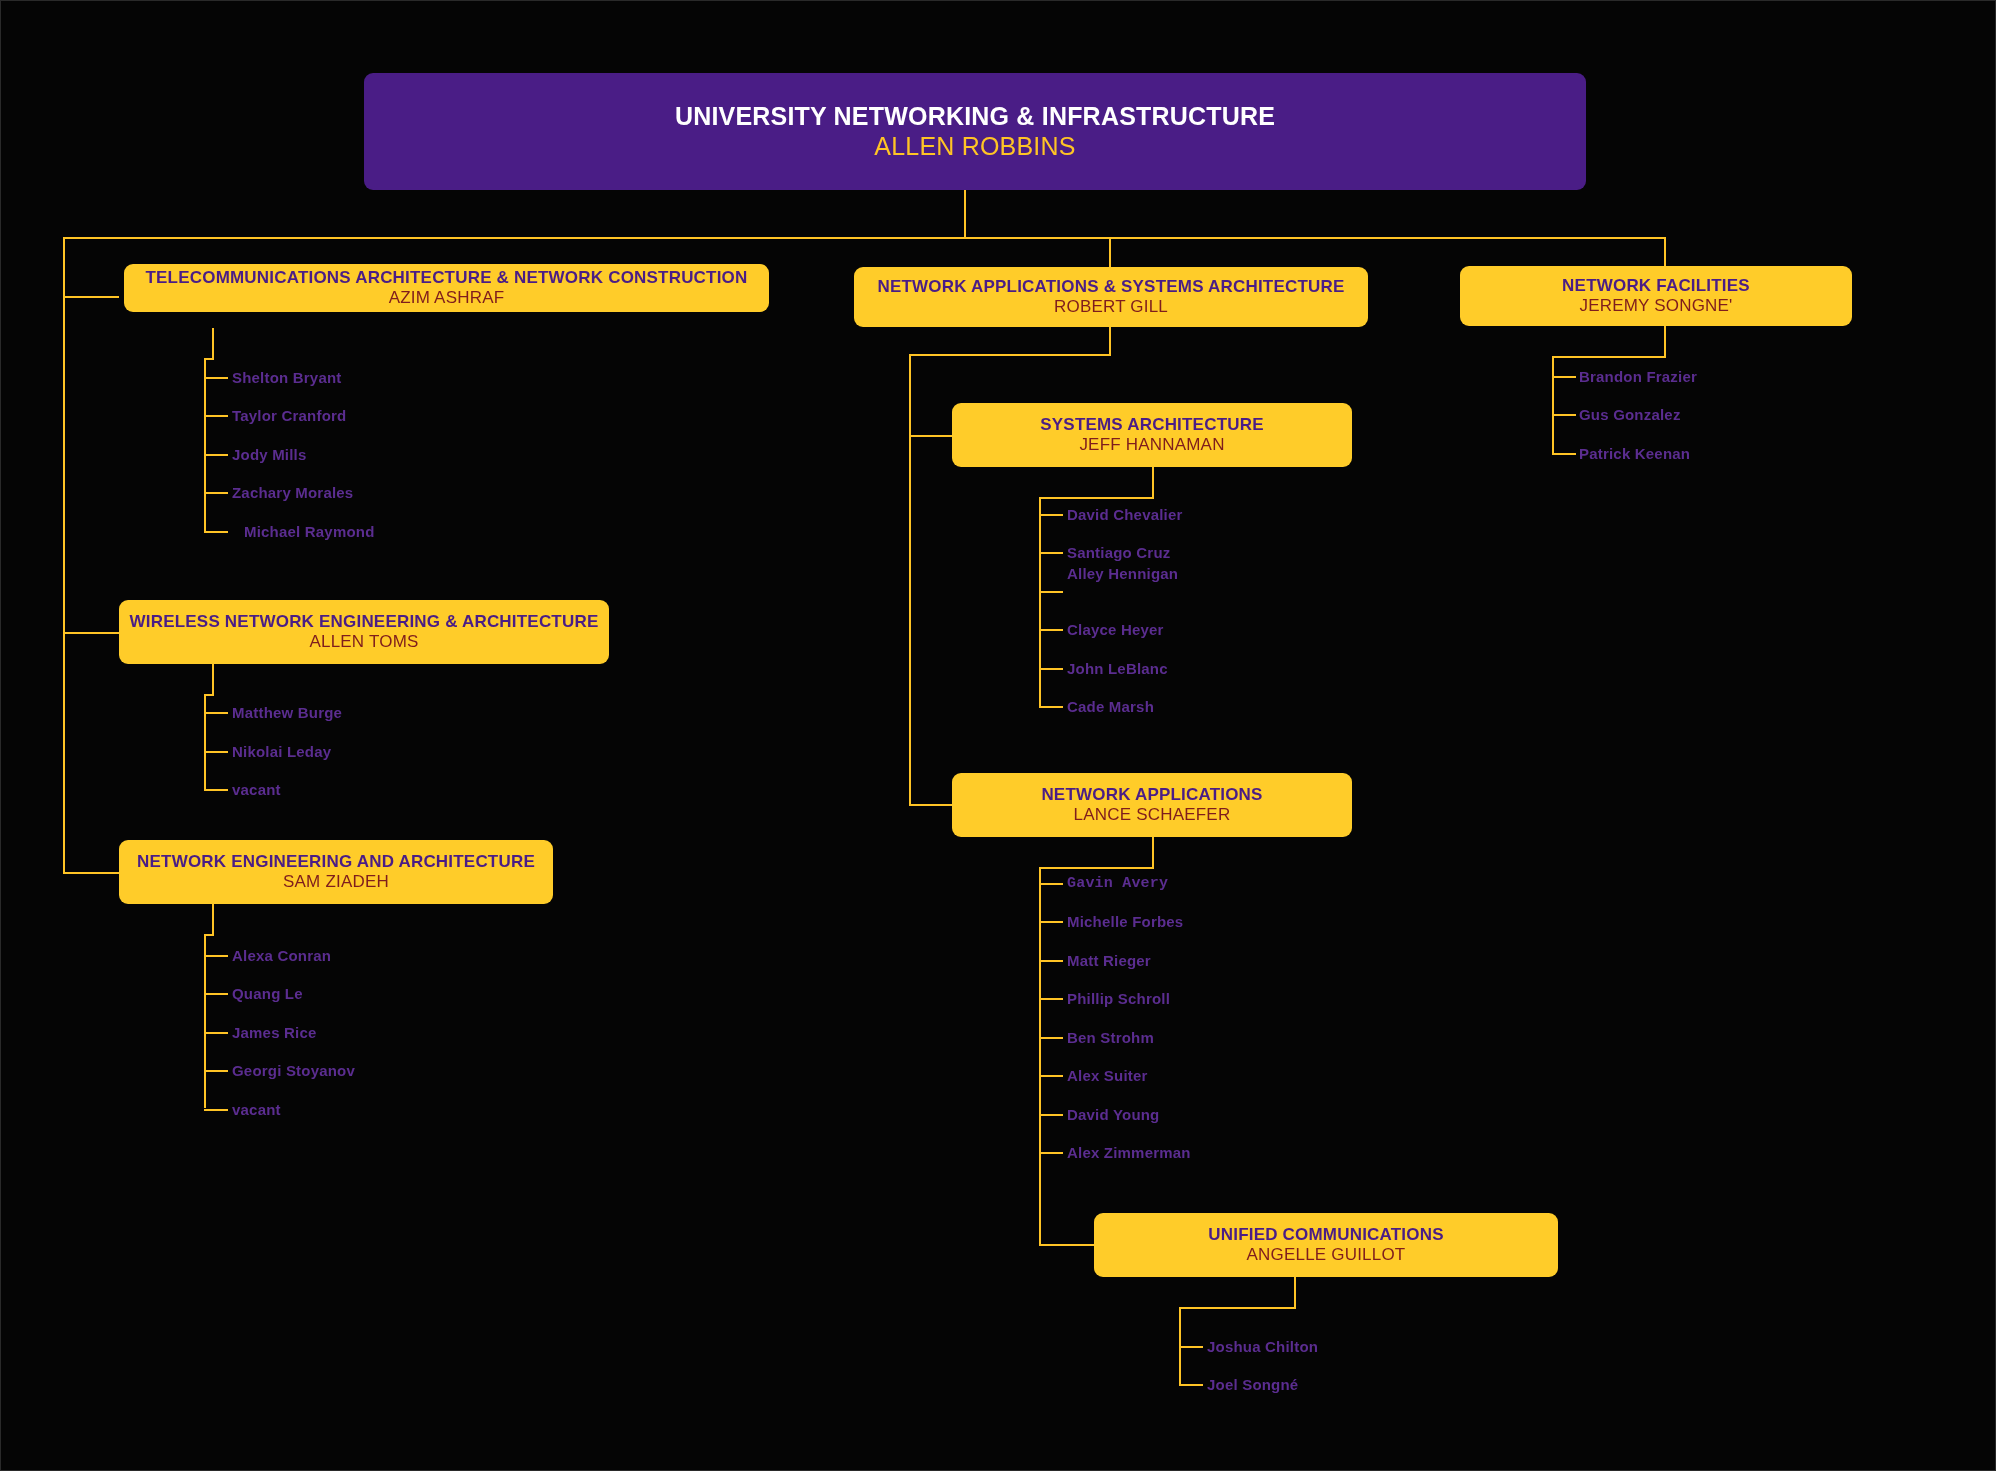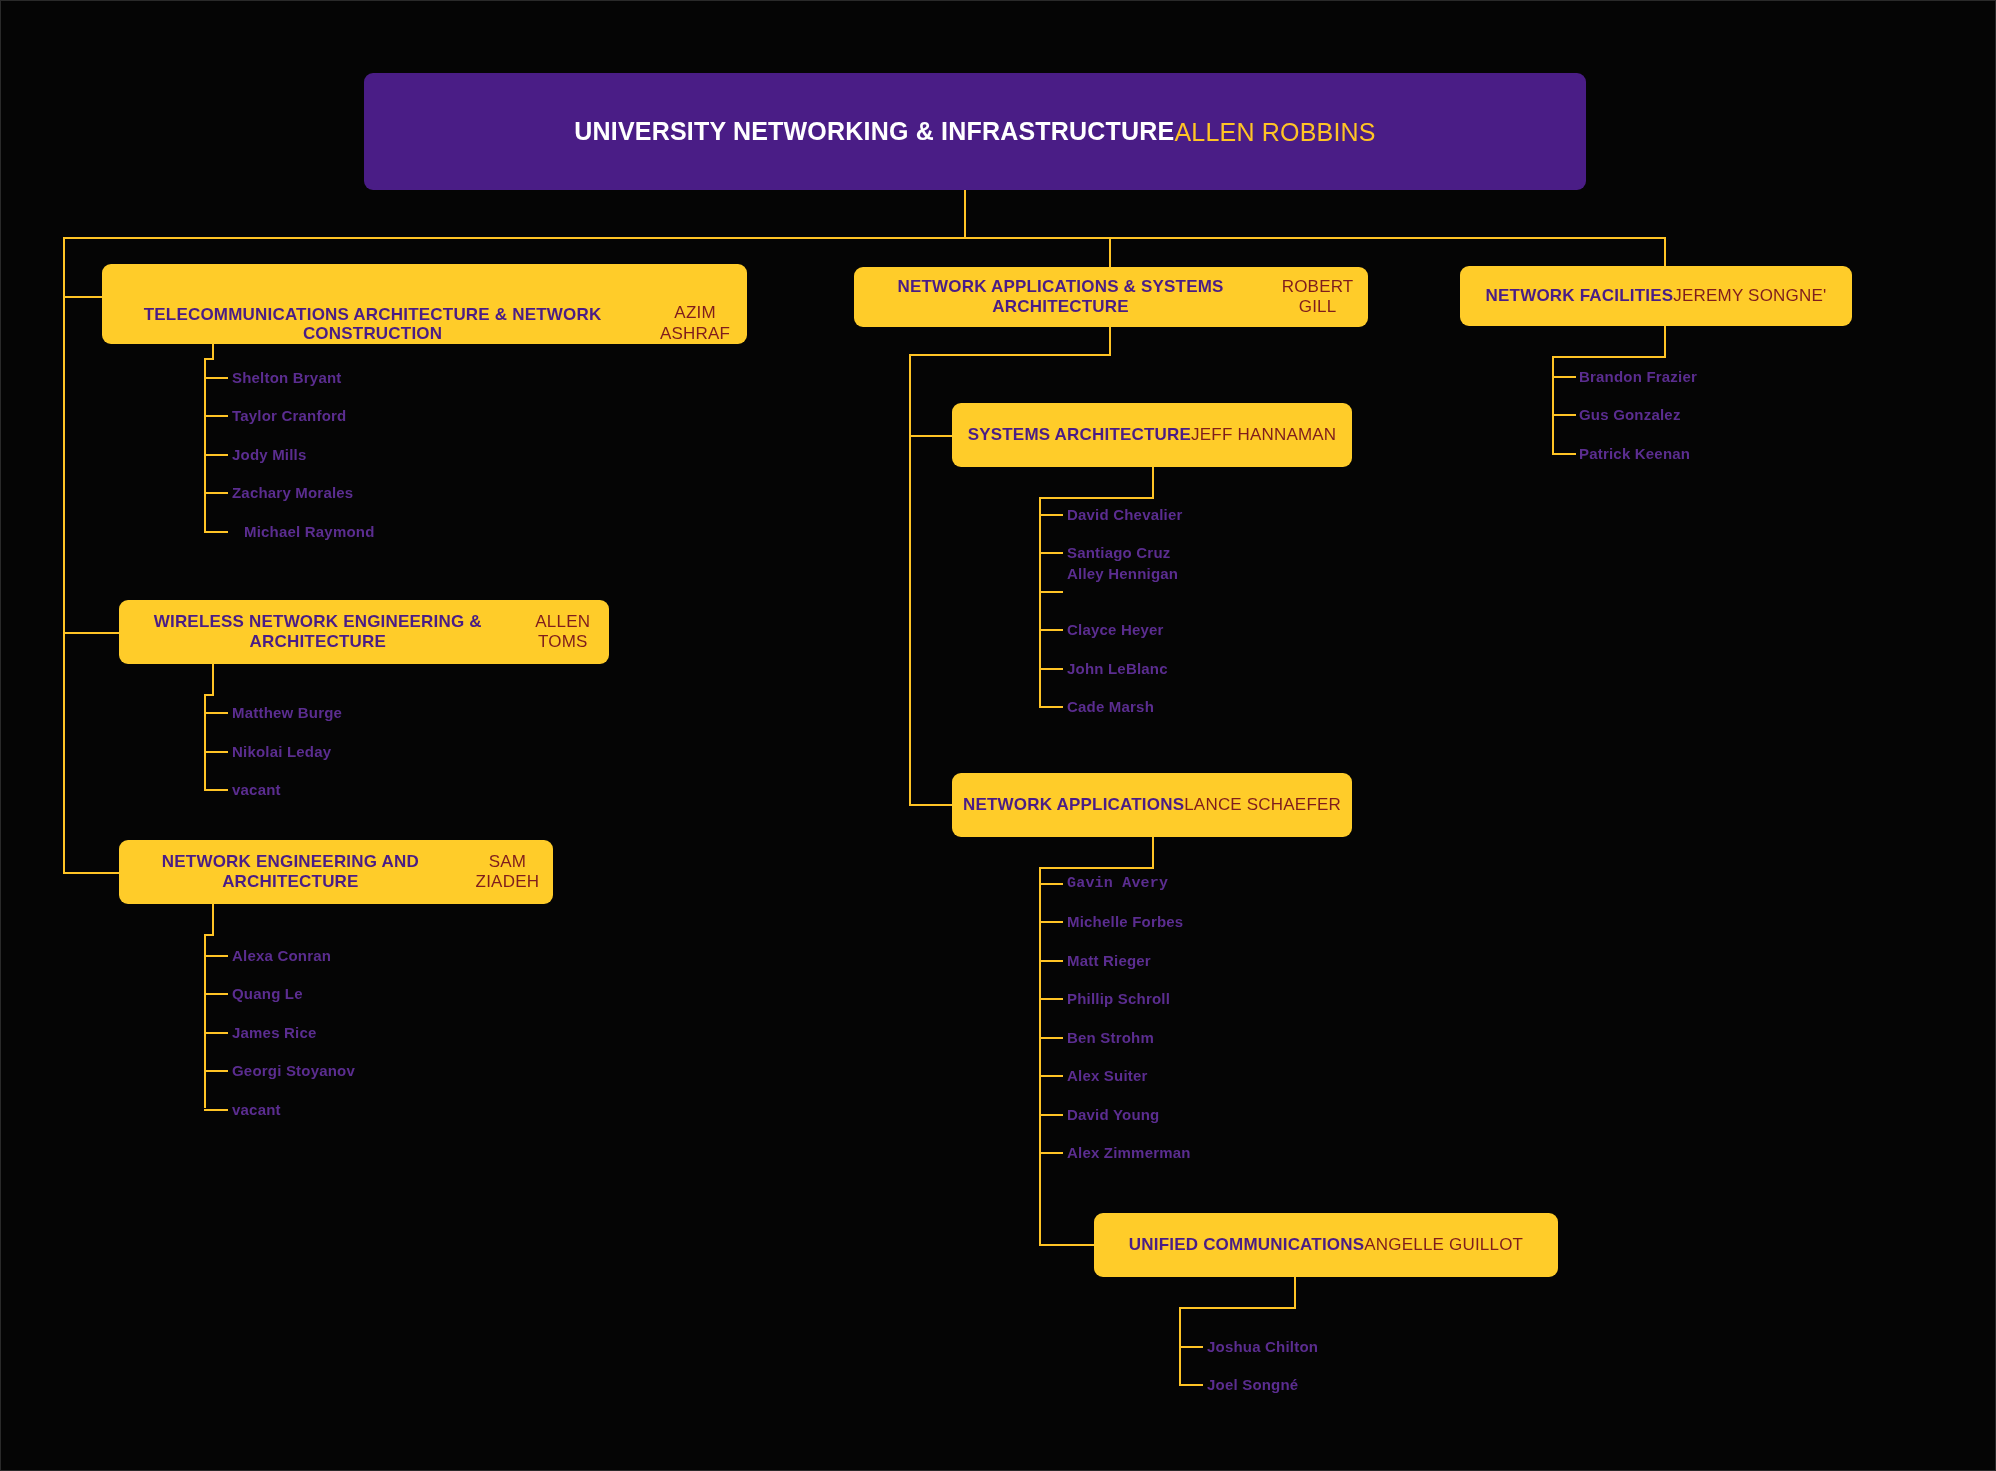--- a/index.html
+++ b/index.html
@@ -3,21 +3,21 @@
 <meta charset="utf-8">
 <style>
   html,body{margin:0;padding:0;background:#000;}
   body{width:1996px;height:1471px;overflow:hidden;
        font-family:"Liberation Sans","DejaVu Sans",sans-serif;}
   #canvas{position:relative;width:1996px;height:1471px;background:#050505;
           border:1px solid #2a2a2a;box-sizing:border-box;}
 
   
   .node{position:absolute;border-radius:9px;box-sizing:border-box;
-        display:flex;flex-direction:row;align-items:center;justify-content:center;
+        display:flex;flex-direction:column;align-items:center;justify-content:center;
         text-align:center;z-index:5;}
   .node .title{font-weight:bold;letter-spacing:.2px;line-height:1.15;}
   .node .person{line-height:1.2;letter-spacing:.2px;}
 
   .root{background:#4a1d86;}
   .root .title{color:#ffffff;font-size:25px;}
   .root .person{color:#ffc425;font-size:25px;font-weight:normal;}
 
   .dept{background:#ffcc29;}
   .dept .title{color:#4a1d86;font-size:17px;}
@@ -55,21 +55,21 @@
   <div class="ln h" style="left:908px;top:803px;width:44px;height:2px;"></div>
 
   <div class="ln v" style="left:1663px;top:236px;width:2px;height:59px;"></div>
   <div class="ln h" style="left:1663px;top:293px;width:0px;height:2px;"></div>
 
   <div class="node root" style="left:363px;top:72px;width:1222px;height:117px;">
     <div class="title">UNIVERSITY NETWORKING &amp; INFRASTRUCTURE</div>
     <div class="person">ALLEN ROBBINS</div>
   </div>
 
-  <div class="node dept" style="left:101px;top:263px;width:645px;height:80px;align-items:flex-end;">
+  <div class="node dept" style="left:123px;top:263px;width:645px;height:48px;">
     <div class="title">TELECOMMUNICATIONS ARCHITECTURE &amp; NETWORK CONSTRUCTION</div>
     <div class="person">AZIM ASHRAF</div>
   </div>
   <div class="ln v" style="left:211px;top:327px;width:2px;height:31px;"></div>
   <div class="ln v" style="left:203px;top:357px;width:2px;height:174px;"></div>
   <div class="ln h" style="left:203px;top:357px;width:10px;height:2px;"></div>
   <div class="ln h" style="left:203px;top:376px;width:24px;height:2px;"></div>
   <div class="ln h" style="left:203px;top:414px;width:24px;height:2px;"></div>
   <div class="ln h" style="left:203px;top:453px;width:24px;height:2px;"></div>
   <div class="ln h" style="left:203px;top:491px;width:24px;height:2px;"></div>

